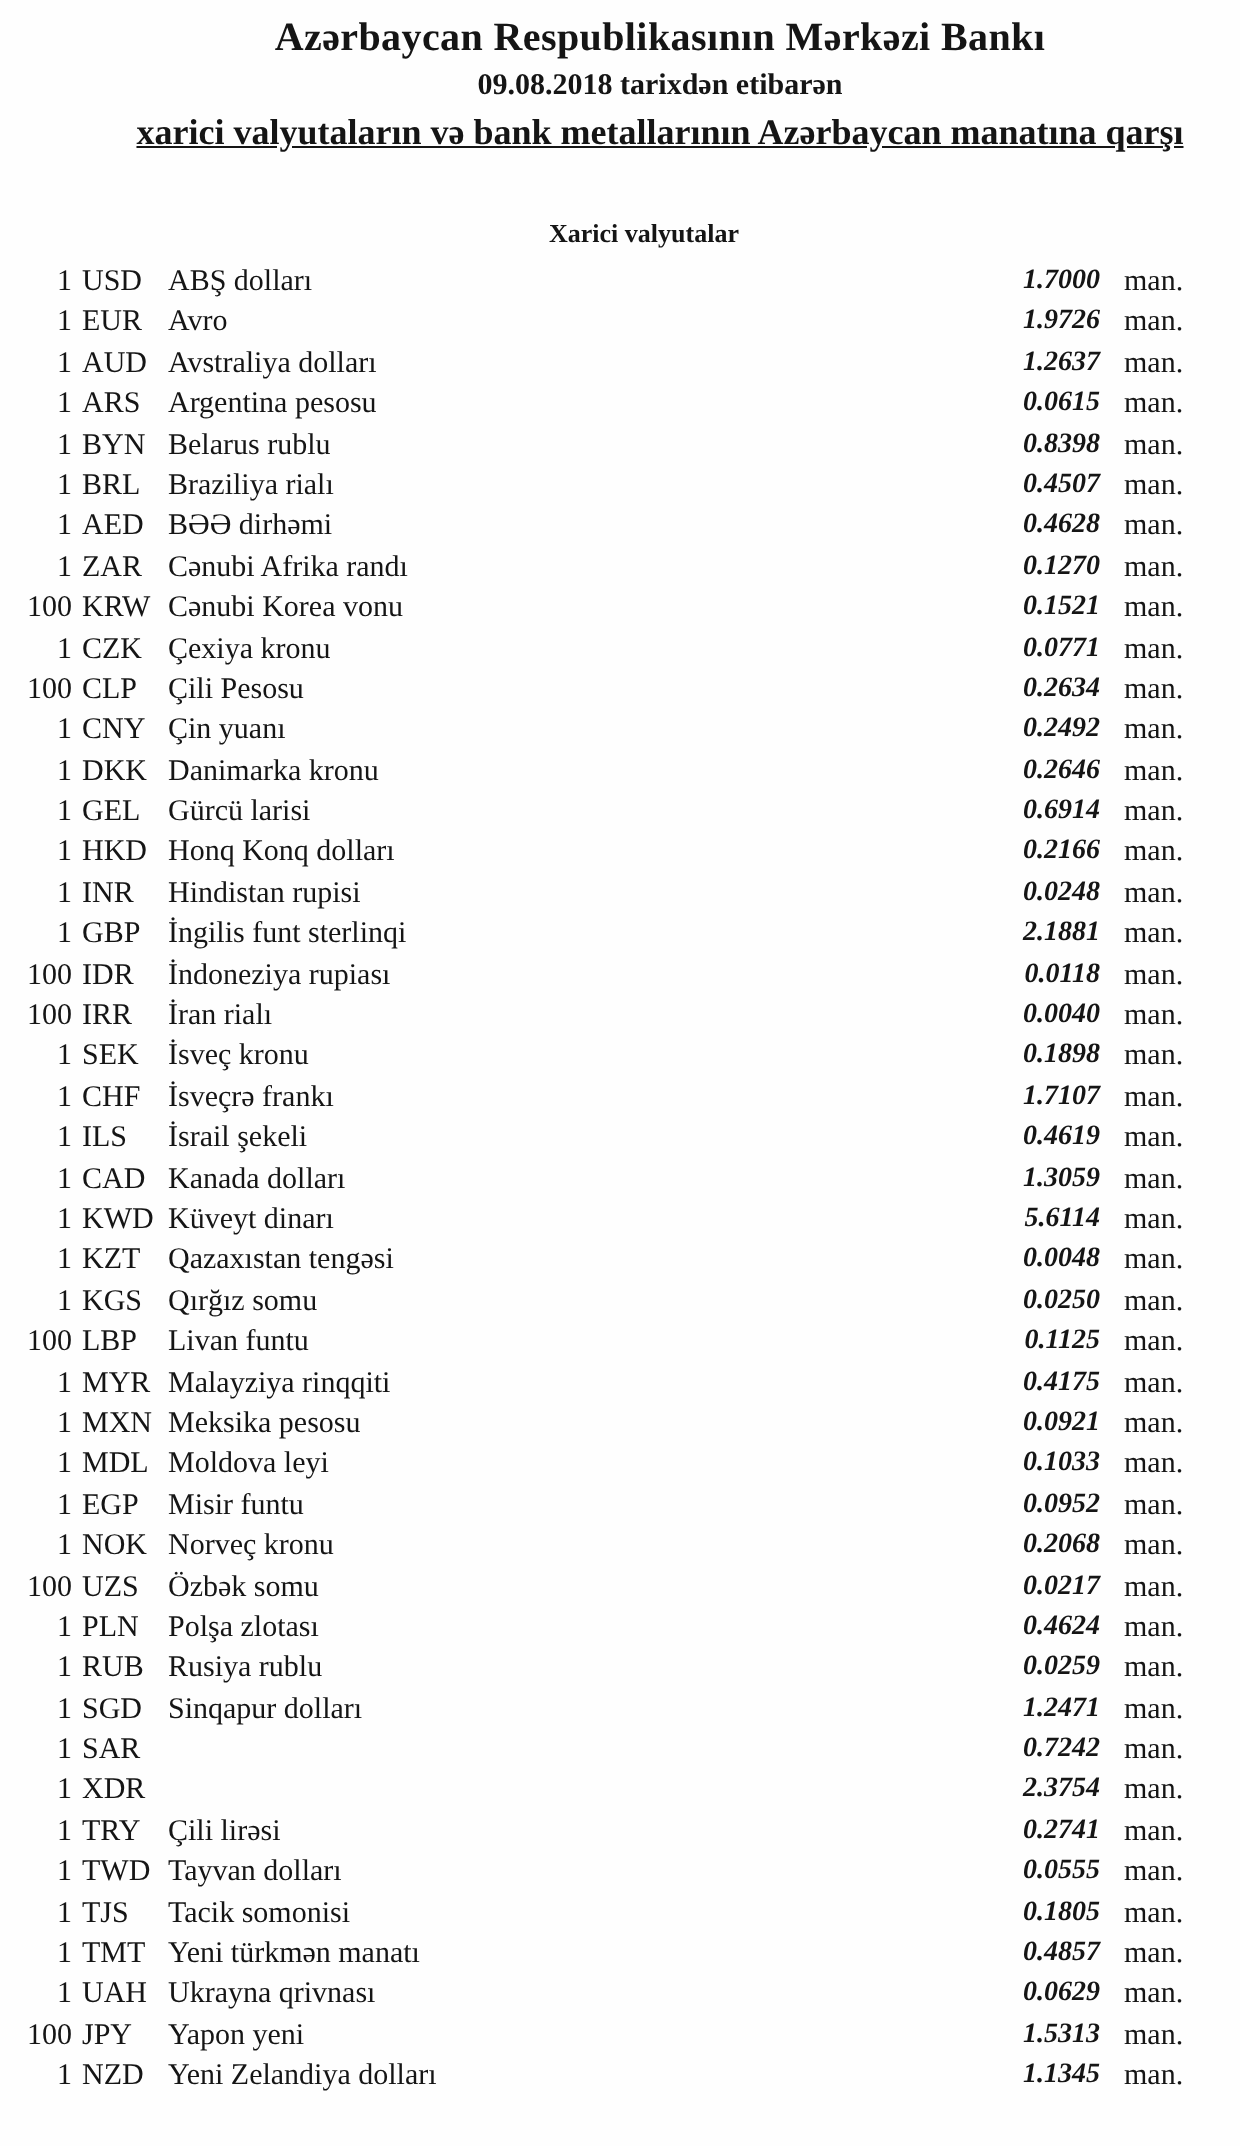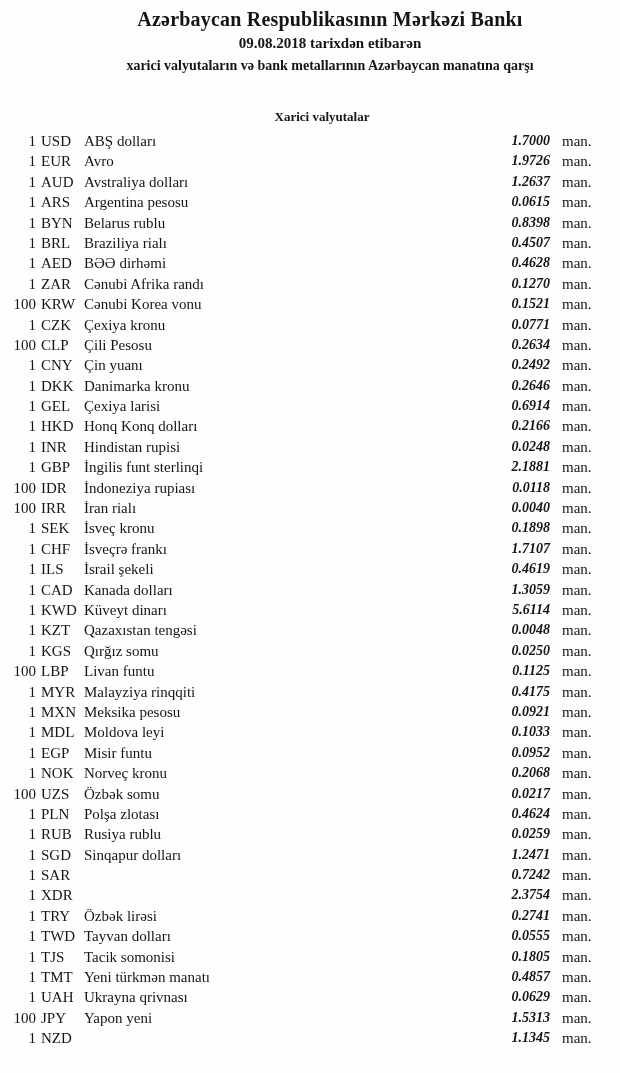--- a/index.html
+++ b/index.html
@@ -25,22 +25,23 @@
     margin-top: 7px;
     font-size: 20px;
     line-height: 25px;
     letter-spacing: 0.2px;
   }
   .date-line {
     font-size: 15px;
     line-height: 23px;
   }
   .subtitle {
-    font-size: 14px;
+    font-size: 18px;
     line-height: 22px;
+    text-decoration: underline;
   }
   .bulletin-title {
     font-size: 16px;
     line-height: 22px;
     letter-spacing: 0.2px;
   }
   .section-title {
     margin-top: 30px;
     padding-left: 24px;
     text-align: center;
@@ -193,21 +194,21 @@
       <div class="row">
         <span class="qty">1</span>
         <span class="code">DKK</span>
         <span class="name">Danimarka kronu</span>
         <span class="rate">0.2646</span>
         <span class="unit">man.</span>
       </div>
       <div class="row">
         <span class="qty">1</span>
         <span class="code">GEL</span>
-        <span class="name">Çexiya larisi</span>
+        <span class="name">Gürcü larisi</span>
         <span class="rate">0.6914</span>
         <span class="unit">man.</span>
       </div>
       <div class="row">
         <span class="qty">1</span>
         <span class="code">HKD</span>
         <span class="name">Honq Konq dolları</span>
         <span class="rate">0.2166</span>
         <span class="unit">man.</span>
       </div>
@@ -366,21 +367,21 @@
       </div>
       <div class="row">
         <span class="qty">1</span>
         <span class="code">XDR</span>
         <span class="rate">2.3754</span>
         <span class="unit">man.</span>
       </div>
       <div class="row">
         <span class="qty">1</span>
         <span class="code">TRY</span>
-        <span class="name">Özbək lirəsi</span>
+        <span class="name">Çili lirəsi</span>
         <span class="rate">0.2741</span>
         <span class="unit">man.</span>
       </div>
       <div class="row">
         <span class="qty">1</span>
         <span class="code">TWD</span>
         <span class="name">Tayvan dolları</span>
         <span class="rate">0.0555</span>
         <span class="unit">man.</span>
       </div>
@@ -408,17 +409,18 @@
       <div class="row">
         <span class="qty">100</span>
         <span class="code">JPY</span>
         <span class="name">Yapon yeni</span>
         <span class="rate">1.5313</span>
         <span class="unit">man.</span>
       </div>
       <div class="row">
         <span class="qty">1</span>
         <span class="code">NZD</span>
+        <span class="name">Yeni Zelandiya dolları</span>
         <span class="rate">1.1345</span>
         <span class="unit">man.</span>
       </div>
     </div>
 </div>
 
 </body></html>

